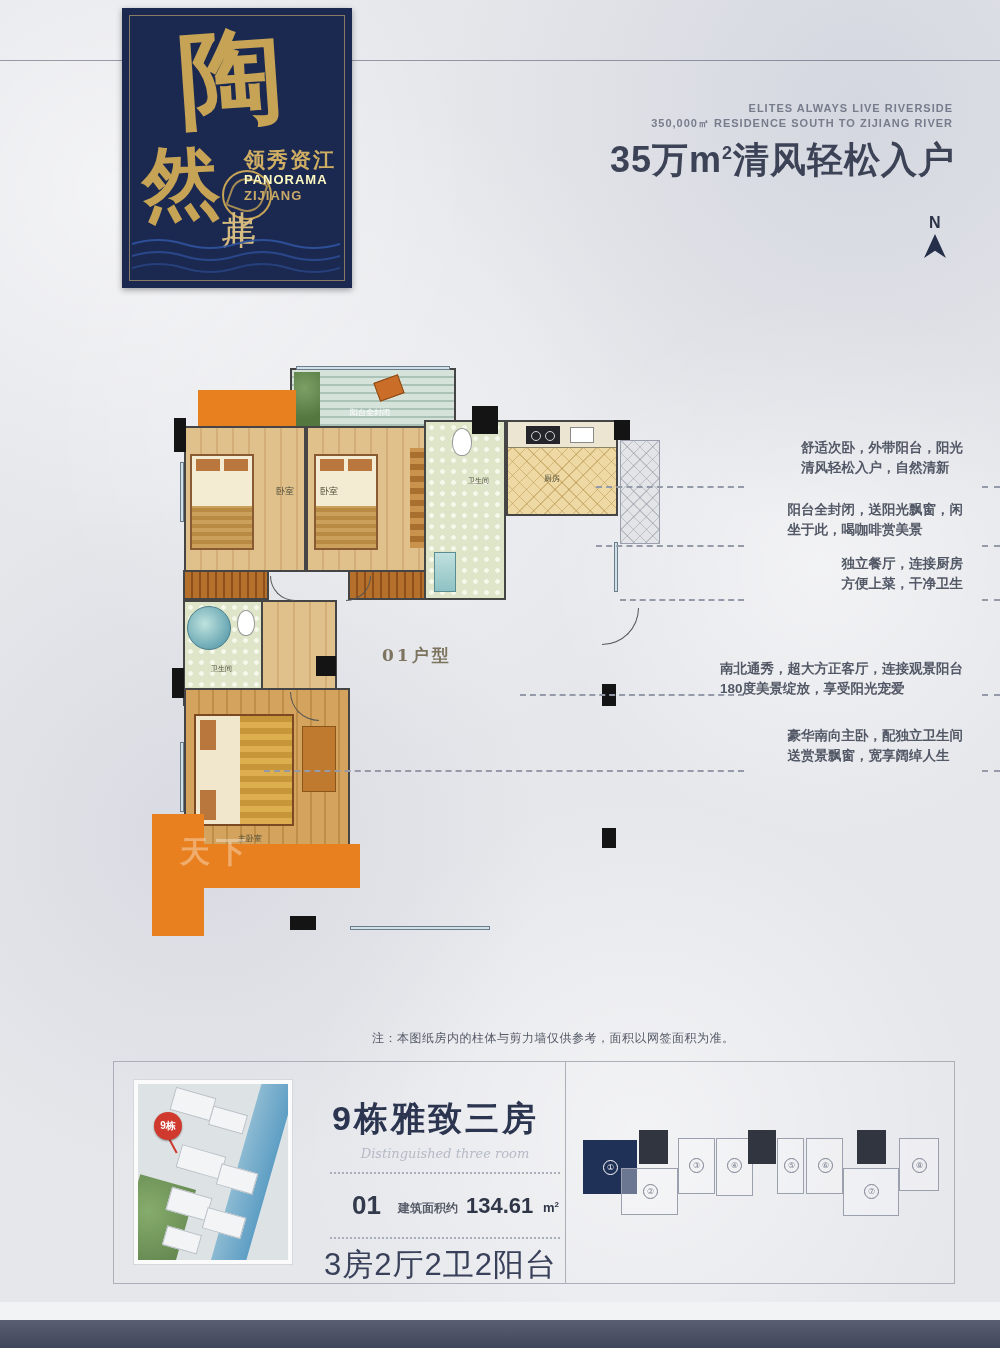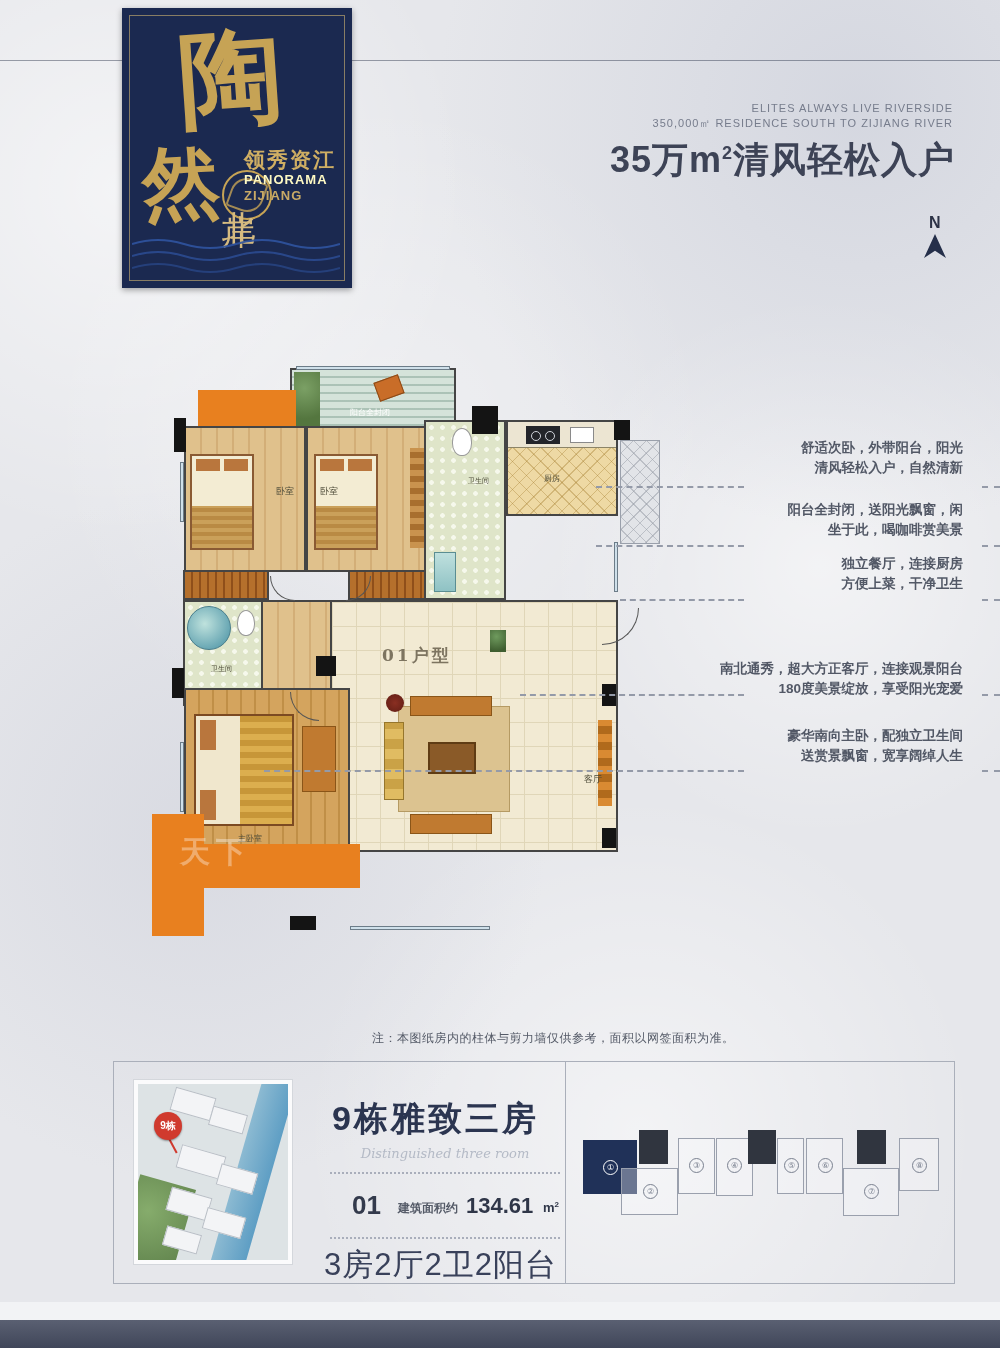--- a/index.html
+++ b/index.html
@@ -28,21 +28,21 @@
   .cal1{left:56px;top:18px;font-family:"DejaVu Serif",serif;font-weight:bold;font-size:104px;line-height:104px;color:#c6a355;transform:rotate(-4deg);}
   .cal2{left:20px;top:136px;font-family:"DejaVu Serif",serif;font-weight:bold;font-size:78px;line-height:78px;color:#c6a355;transform:rotate(-3deg);}
   .seal{left:100px;top:162px;width:46px;height:46px;border:2px solid #c6a355;border-radius:50%;}
   .seal::after{content:"";position:absolute;left:6px;top:6px;width:30px;height:30px;border:2px solid rgba(198,163,85,.8);border-radius:50% 10% 50% 10%;transform:rotate(20deg);}
   .brand-cn{left:122px;top:138px;font-size:21px;font-weight:bold;color:#cfae63;letter-spacing:2px;}
   .brand-en1{left:122px;top:164px;font-size:13px;font-weight:bold;color:#fef9c3;letter-spacing:1px;}
   .brand-en2{left:122px;top:180px;font-size:13px;font-weight:bold;color:#c9aa66;letter-spacing:1px;}
   .beian{left:96px;top:176px;width:40px;font-size:34px;line-height:38px;color:#d6bb80;writing-mode:vertical-rl;text-orientation:upright;letter-spacing:4px;font-family:"DejaVu Serif",serif;}
   .waves{left:10px;top:226px;width:208px;height:46px;opacity:.9;}
   
-  .en-small{right:47px;text-align:right;font-size:11px;letter-spacing:1px;color:#767c8c;font-weight:normal;}
+  .en-small{right:47px;text-align:right;font-size:11px;letter-spacing:1px;color:#767c8c;font-weight:bold;}
   .headline{right:45px;top:136px;text-align:right;font-size:36px;font-weight:bold;color:#3d4356;letter-spacing:1px;}
   .headline sup{font-size:18px;}
   .compass-n{left:929px;top:214px;font-size:16px;font-weight:bold;color:#2c3246;}
   .compass-arrow{left:924px;top:234px;width:22px;height:24px;background:#252f4a;clip-path:polygon(50% 0,100% 100%,50% 70%,0 100%);}
   
   .plan{left:150px;top:362px;width:512px;height:572px;}
   .room{position:absolute;border:2px solid #454545;box-sizing:border-box;}
   .wood-light{background:repeating-linear-gradient(90deg,#e0c18c 0 14px,#d3ae77 14px 16px);}
   .wood-dark{background:repeating-linear-gradient(90deg,#d4a45e 0 12px,#c08f47 12px 14px);}
   .tile{background-color:#f2ead3;background-image:linear-gradient(#e0d6b8 1px,transparent 1px),linear-gradient(90deg,#e0d6b8 1px,transparent 1px);background-size:24px 24px;}
@@ -55,21 +55,21 @@
   .win{position:absolute;background:#cfe0ea;border:1px solid #6c7c88;box-sizing:border-box;}
   .rlabel{position:absolute;color:#4c4a38;font-size:9px;line-height:10px;white-space:nowrap;}
   .unit-label{left:232px;top:282px;font-size:17px;font-weight:bold;color:#7d7460;letter-spacing:3px;font-family:"DejaVu Serif",serif;}
   .watermark{left:30px;top:470px;font-size:30px;color:rgba(255,255,255,.35);font-weight:bold;letter-spacing:6px;}
   .furn{position:absolute;box-sizing:border-box;}
   .bed{background:#f3ecd3;border:2px solid #8a5a33;}
   .bed .pillow{position:absolute;top:3px;width:40%;height:12px;background:#b9763d;}
   .bed .blanket{position:absolute;left:0;bottom:0;width:100%;height:46%;background:repeating-linear-gradient(0deg,#caa05a 0 4px,#b98a44 4px 8px);}
   .doorarc{position:absolute;border:1.5px solid #555;border-radius:0 0 0 100%;border-top:none;border-right:none;background:transparent;}
   .dash{position:absolute;height:0;border-top:2px dashed #949aa8;}
-  .ann{position:absolute;right:37px;text-align:right;font-size:13.5px;line-height:20px;font-weight:bold;color:#525866;}
+  .ann{position:absolute;right:37px;font-size:13.5px;line-height:20px;font-weight:bold;color:#525866;}
   .note{left:372px;top:1030px;font-size:12px;color:#555b68;letter-spacing:.5px;}
   
   .bframe{left:113px;top:1061px;width:842px;height:223px;border:1px solid #aaafba;box-sizing:border-box;}
   .bdivider{left:565px;top:1061px;width:1px;height:223px;background:#aaafba;}
   .photo{left:133px;top:1079px;width:160px;height:186px;background:#fbfbfc;border:1px solid #d4d7dc;box-sizing:border-box;padding:4px;}
   .photo-inner{position:relative;width:150px;height:176px;background:#dde3e5;overflow:hidden;}
   .river{position:absolute;left:98px;top:-14px;width:34px;height:210px;background:linear-gradient(90deg,#8cbad2,#5e9ec4);transform:rotate(16deg);}
   .greens{position:absolute;left:-14px;top:96px;width:58px;height:110px;background:radial-gradient(circle at 30% 30%,#86ac6c, #62854e 70%);transform:rotate(16deg);}
   .bldg{position:absolute;background:#f3f4f6;border:1px solid #b9bfc6;transform:rotate(16deg);}
   .badge9{position:absolute;left:16px;top:28px;width:28px;height:28px;border-radius:50%;background:#d03a2e;color:#fff;font-size:10px;font-weight:bold;display:flex;align-items:center;justify-content:center;box-shadow:0 1px 2px rgba(0,0,0,.4);}
@@ -173,31 +173,20 @@
       <div style="position:absolute;left:5px;top:5px;width:8px;height:8px;border-radius:50%;border:1px solid #cfd3da;"></div>
       <div style="position:absolute;left:19px;top:5px;width:8px;height:8px;border-radius:50%;border:1px solid #cfd3da;"></div>
     </div>
     <div class="furn" style="left:62px;top:5px;width:24px;height:16px;background:#fff;border:1px solid #8a8a8a;"></div>
     <div class="rlabel" style="left:36px;top:52px;font-size:8px;">厨房</div>
   </div>
 
 
   <div class="room lattice" style="left:470px;top:78px;width:40px;height:104px;"></div>
 
-  <div class="room tile" style="left:180px;top:238px;width:288px;height:252px;">
-    <div class="furn" style="left:66px;top:104px;width:112px;height:106px;background:#dcc390;border:1px solid #b59a63;"></div>
-    <div class="furn" style="left:78px;top:94px;width:82px;height:20px;background:#c07a30;border:1px solid #8a5518;"></div>
-    <div class="furn" style="left:78px;top:212px;width:82px;height:20px;background:#c07a30;border:1px solid #8a5518;"></div>
-    <div class="furn" style="left:52px;top:120px;width:20px;height:78px;background:repeating-linear-gradient(0deg,#e0bc62 0 10px,#caa246 10px 20px);border:1px solid #96762c;"></div>
-    <div class="furn" style="left:96px;top:140px;width:48px;height:32px;background:#8a5a28;border:2px solid #5f3c14;"></div>
-    <div class="furn" style="left:54px;top:92px;width:18px;height:18px;border-radius:50%;background:radial-gradient(#8a2f22,#5f1d14);"></div>
-    <div class="furn" style="right:4px;top:118px;width:14px;height:86px;background:repeating-linear-gradient(0deg,#d98a32 0 8px,#b06a1c 8px 16px);"></div>
-    <div class="rlabel" style="left:252px;top:172px;font-size:9px;">客厅</div>
-    <div class="furn" style="left:158px;top:28px;width:16px;height:22px;background:radial-gradient(circle at 40% 30%,#6f9b5e,#3f5e30 80%);"></div>
-  </div>
 
   <div class="room wood-dark" style="left:34px;top:326px;width:166px;height:180px;">
     <div class="furn" style="left:8px;top:24px;width:100px;height:112px;background:#f0e7cd;border:2px solid #7c4a22;">
       <div style="position:absolute;left:4px;top:4px;width:16px;height:30px;background:#b9763d;"></div>
       <div style="position:absolute;left:4px;bottom:4px;width:16px;height:30px;background:#b9763d;"></div>
       <div style="position:absolute;right:0;top:0;width:52px;height:100%;background:repeating-linear-gradient(0deg,#dcae4e 0 6px,#c79638 6px 12px);"></div>
     </div>
     <div class="furn" style="left:116px;top:36px;width:34px;height:66px;background:#c07a30;border:1px solid #8a5518;"></div>
     <div class="rlabel" style="left:52px;top:144px;font-size:8px;">主卧室</div>
   </div>

